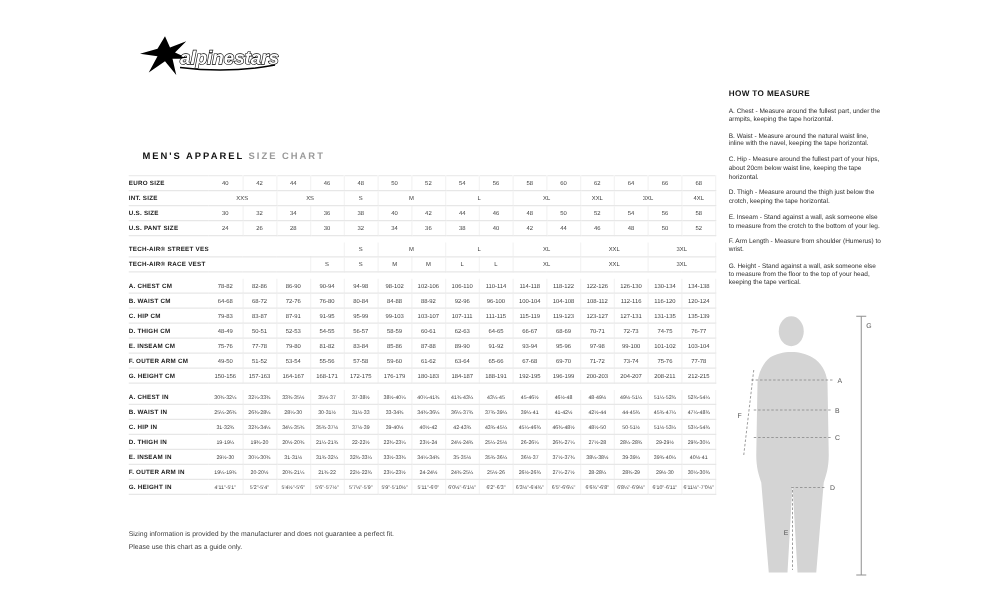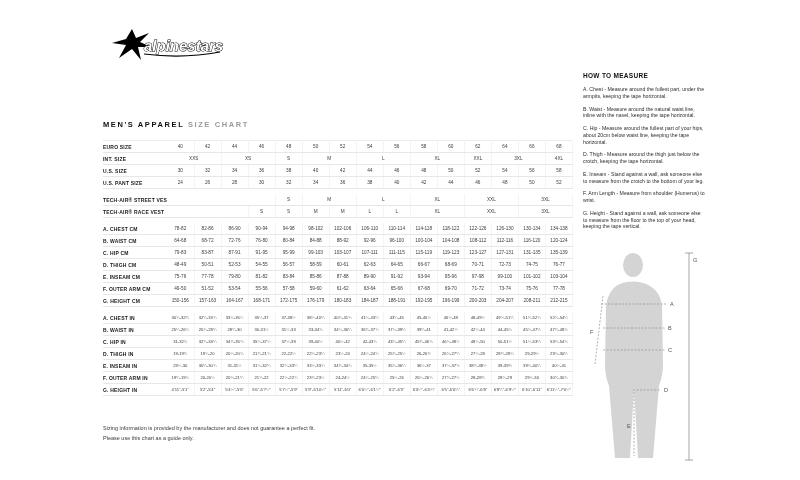--- a/index.html
+++ b/index.html
@@ -7,21 +7,21 @@
     width:800px;height:480px;overflow:hidden;background:#ffffff;
     font-family:"Liberation Sans",sans-serif;position:relative;
     -webkit-font-smoothing:antialiased;
   }
   .abs{position:absolute;}
 
   
   .logo{left:108px;top:24px;width:130px;height:42px;text-align:right;}
 
   
-  .title{left:103px;top:120px;font-size:7.5px;font-weight:bold;
+  .title{left:114px;top:120px;font-size:7.5px;font-weight:bold;
          letter-spacing:1.6px;color:#111;}
   .title .light{color:#9a9a9a;font-weight:bold;}
 
   
   .table-wrap{left:103px;top:140px;width:470px;}
   table{border-collapse:collapse;table-layout:fixed;width:470px;border-top:1px solid #ececec;}
   th{text-align:left;font-size:5px;font-weight:bold;color:#1a1a1a;
      padding:0 1px 0 0;letter-spacing:.2px;white-space:nowrap;overflow:hidden;}
   td{text-align:center;font-size:4.7px;color:#3c3c3c;padding:0;
      border-right:1px solid #f4f4f4;white-space:nowrap;overflow:hidden;}

